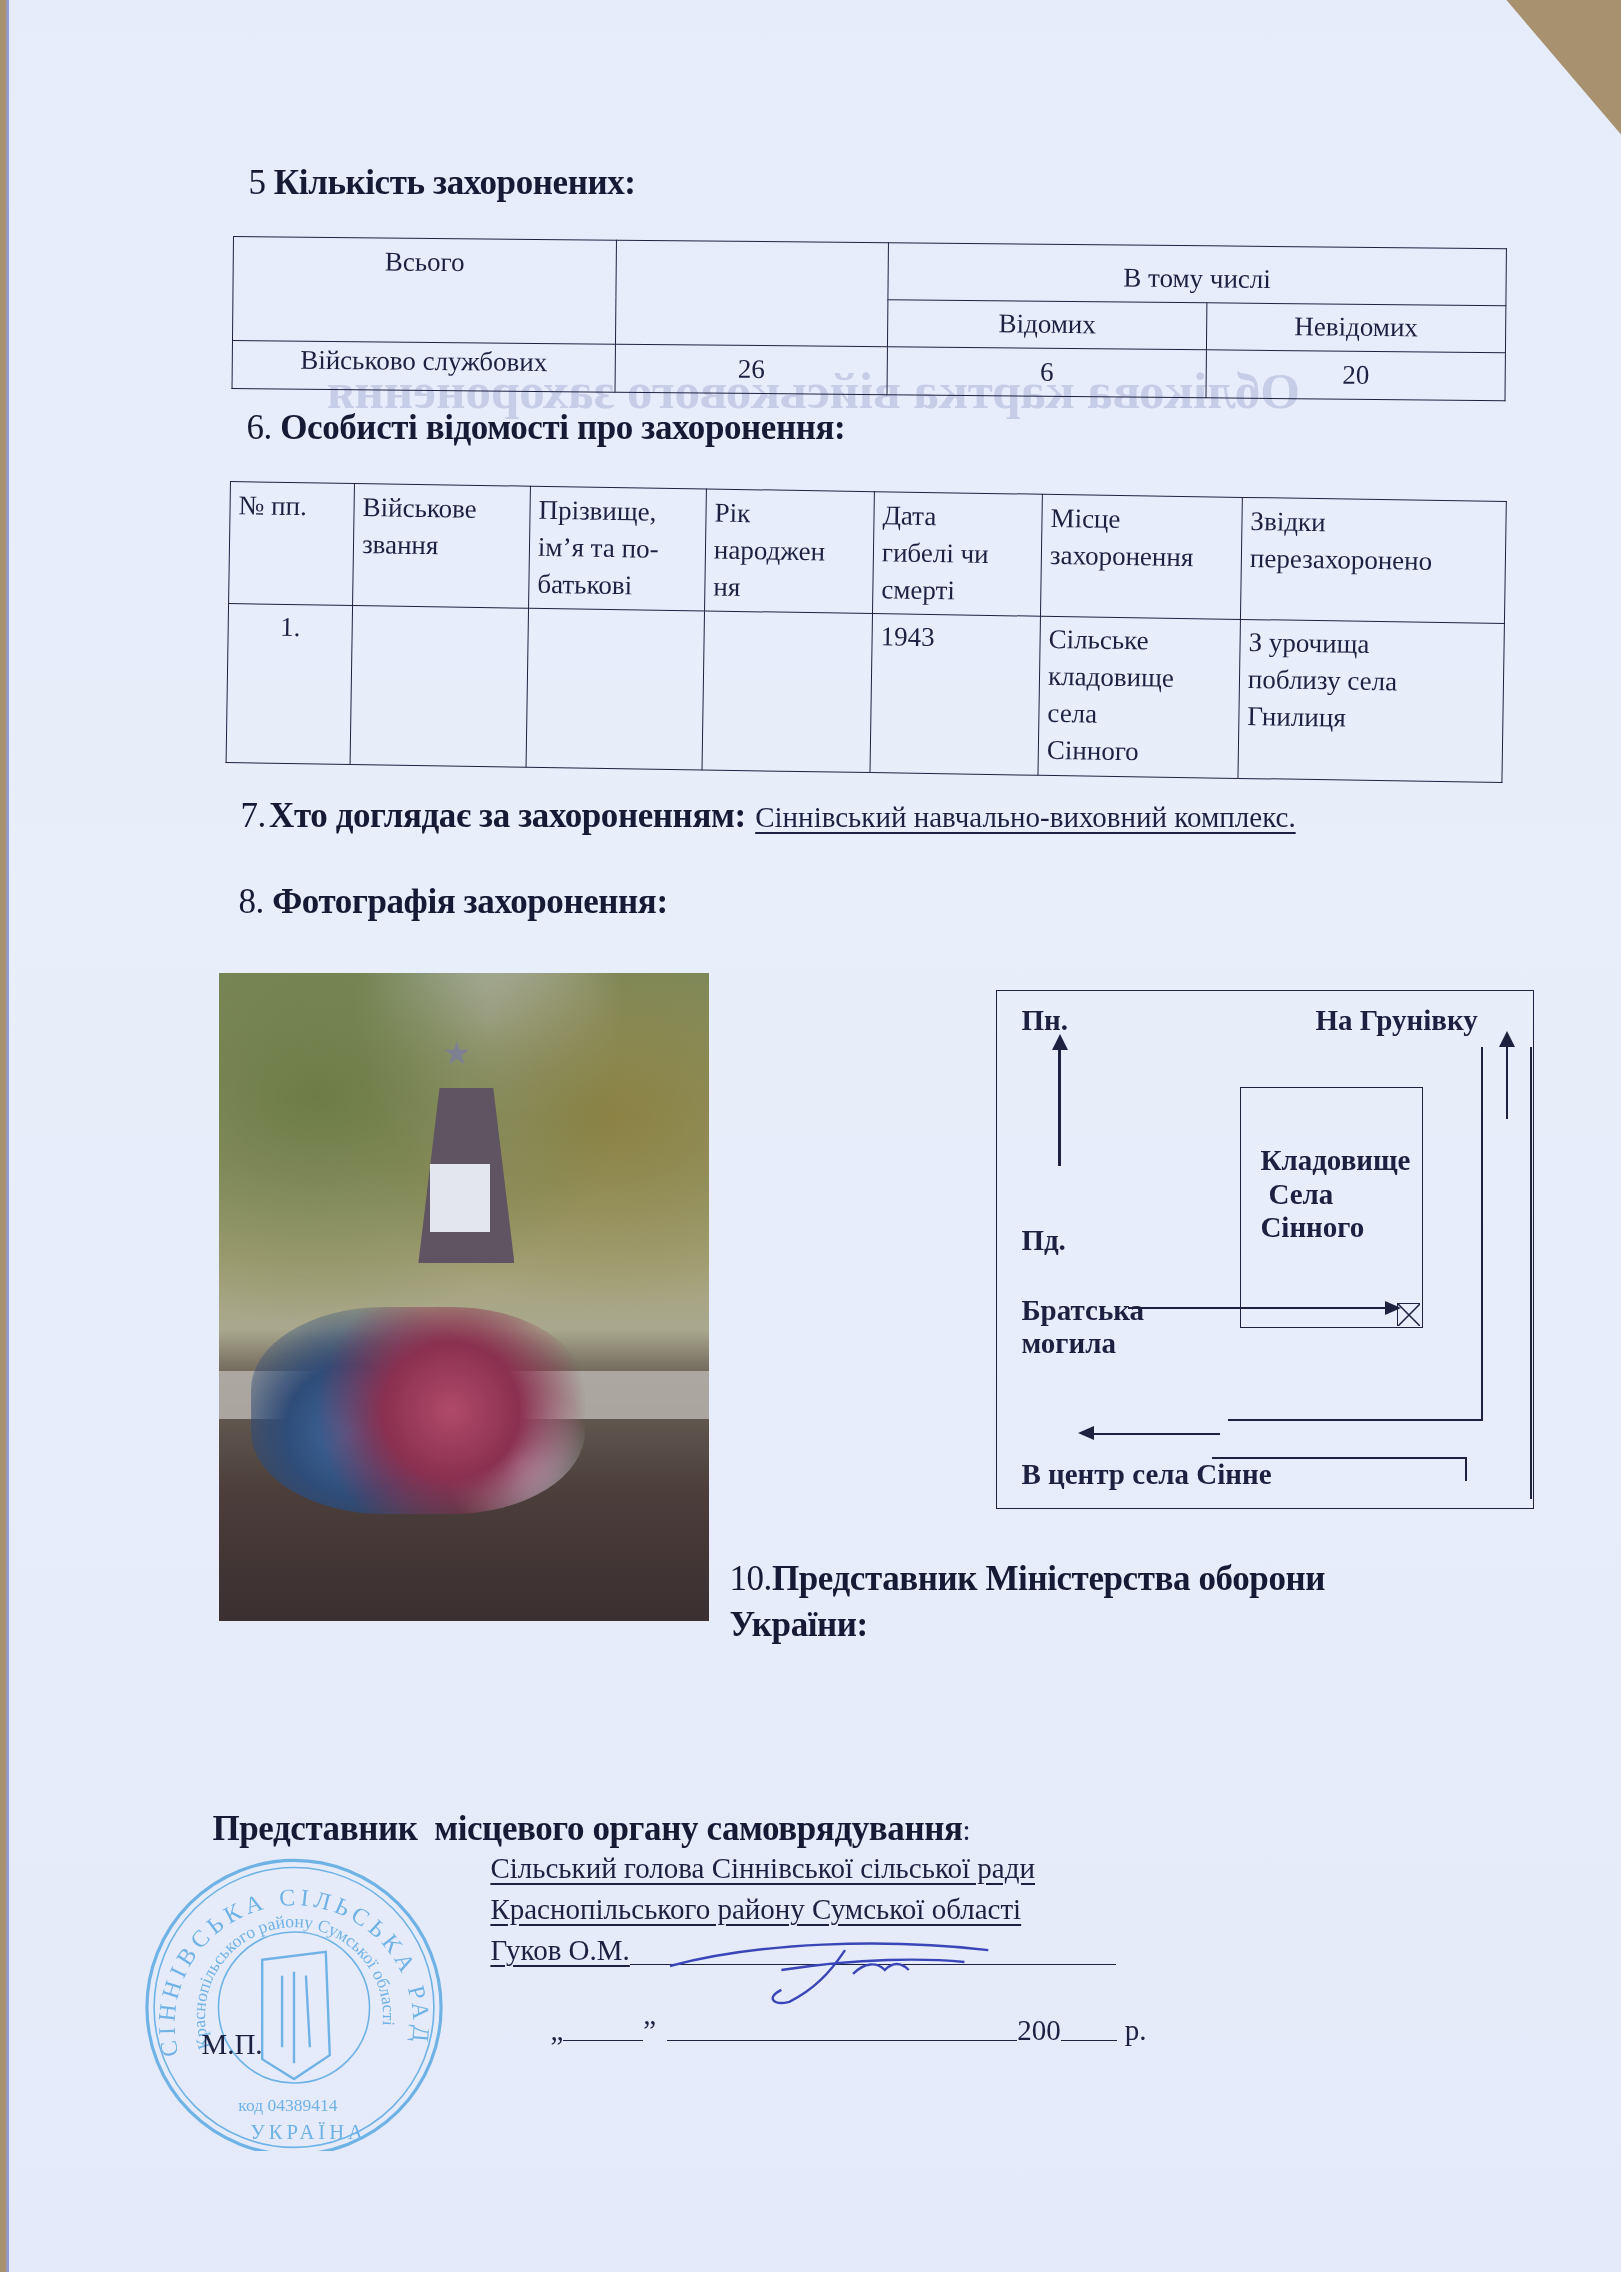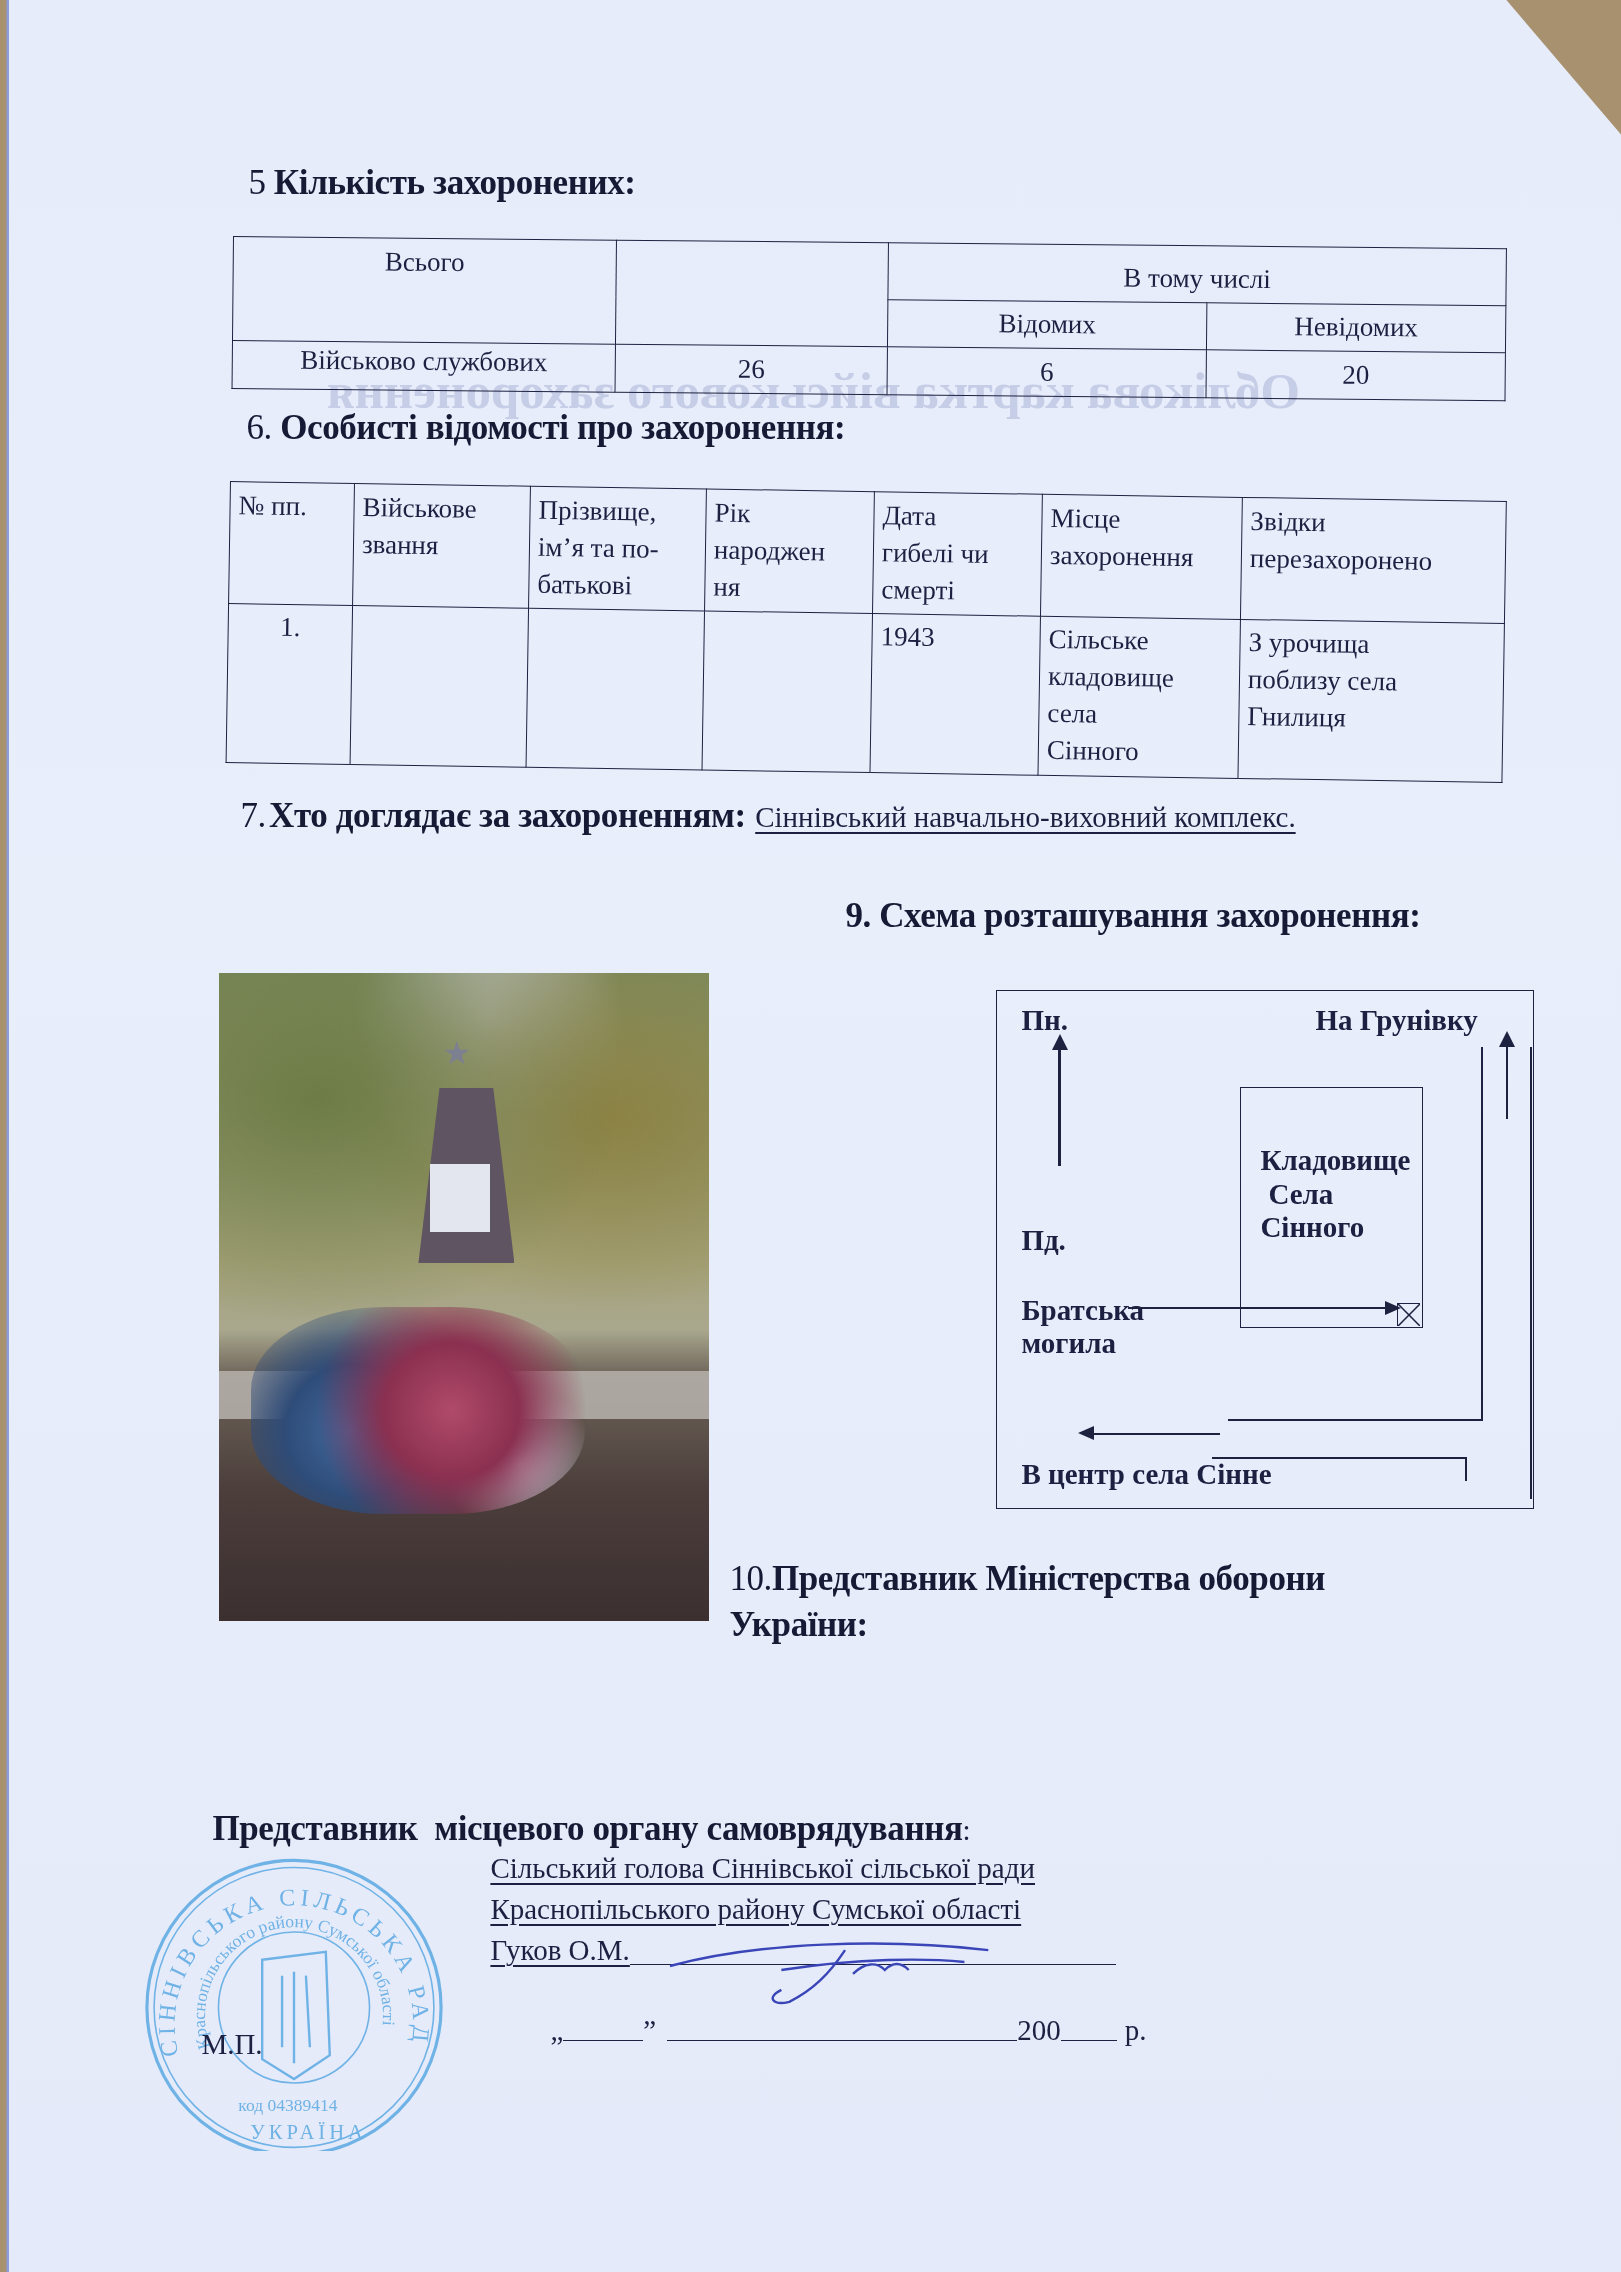--- a/index.html
+++ b/index.html
@@ -112,23 +112,23 @@
     </tr>
   </tbody>
     </table>
 
   <div class="abs" style="left:231px; top:796px; white-space:nowrap;">
     <span class="h num">7.</span>
     <span class="h">Хто доглядає за захороненням</span><span class="h">:</span>
     <span class="body-text u" style="margin-left:6.4px;">Сіннівський навчально-виховний комплекс.</span>
   </div>
 
-  <div class="abs h" style="left:836px; top:896px;">
-    <span>9.</span>
-    <span>Схема розташування захоронення:</span>
+  <div class="abs h" style="left:229px; top:882px;">
+    <span class="num">8.</span>
+    <span>Фотографія захоронення:</span>
   </div>
 
   <div class="photo">
     <div class="tree1"></div>
     <div class="path"></div>
     <div class="star">★</div>
     <div class="obelisk"></div>
     <div class="plaque"></div>
     <div class="flowers"></div>
   </div>

